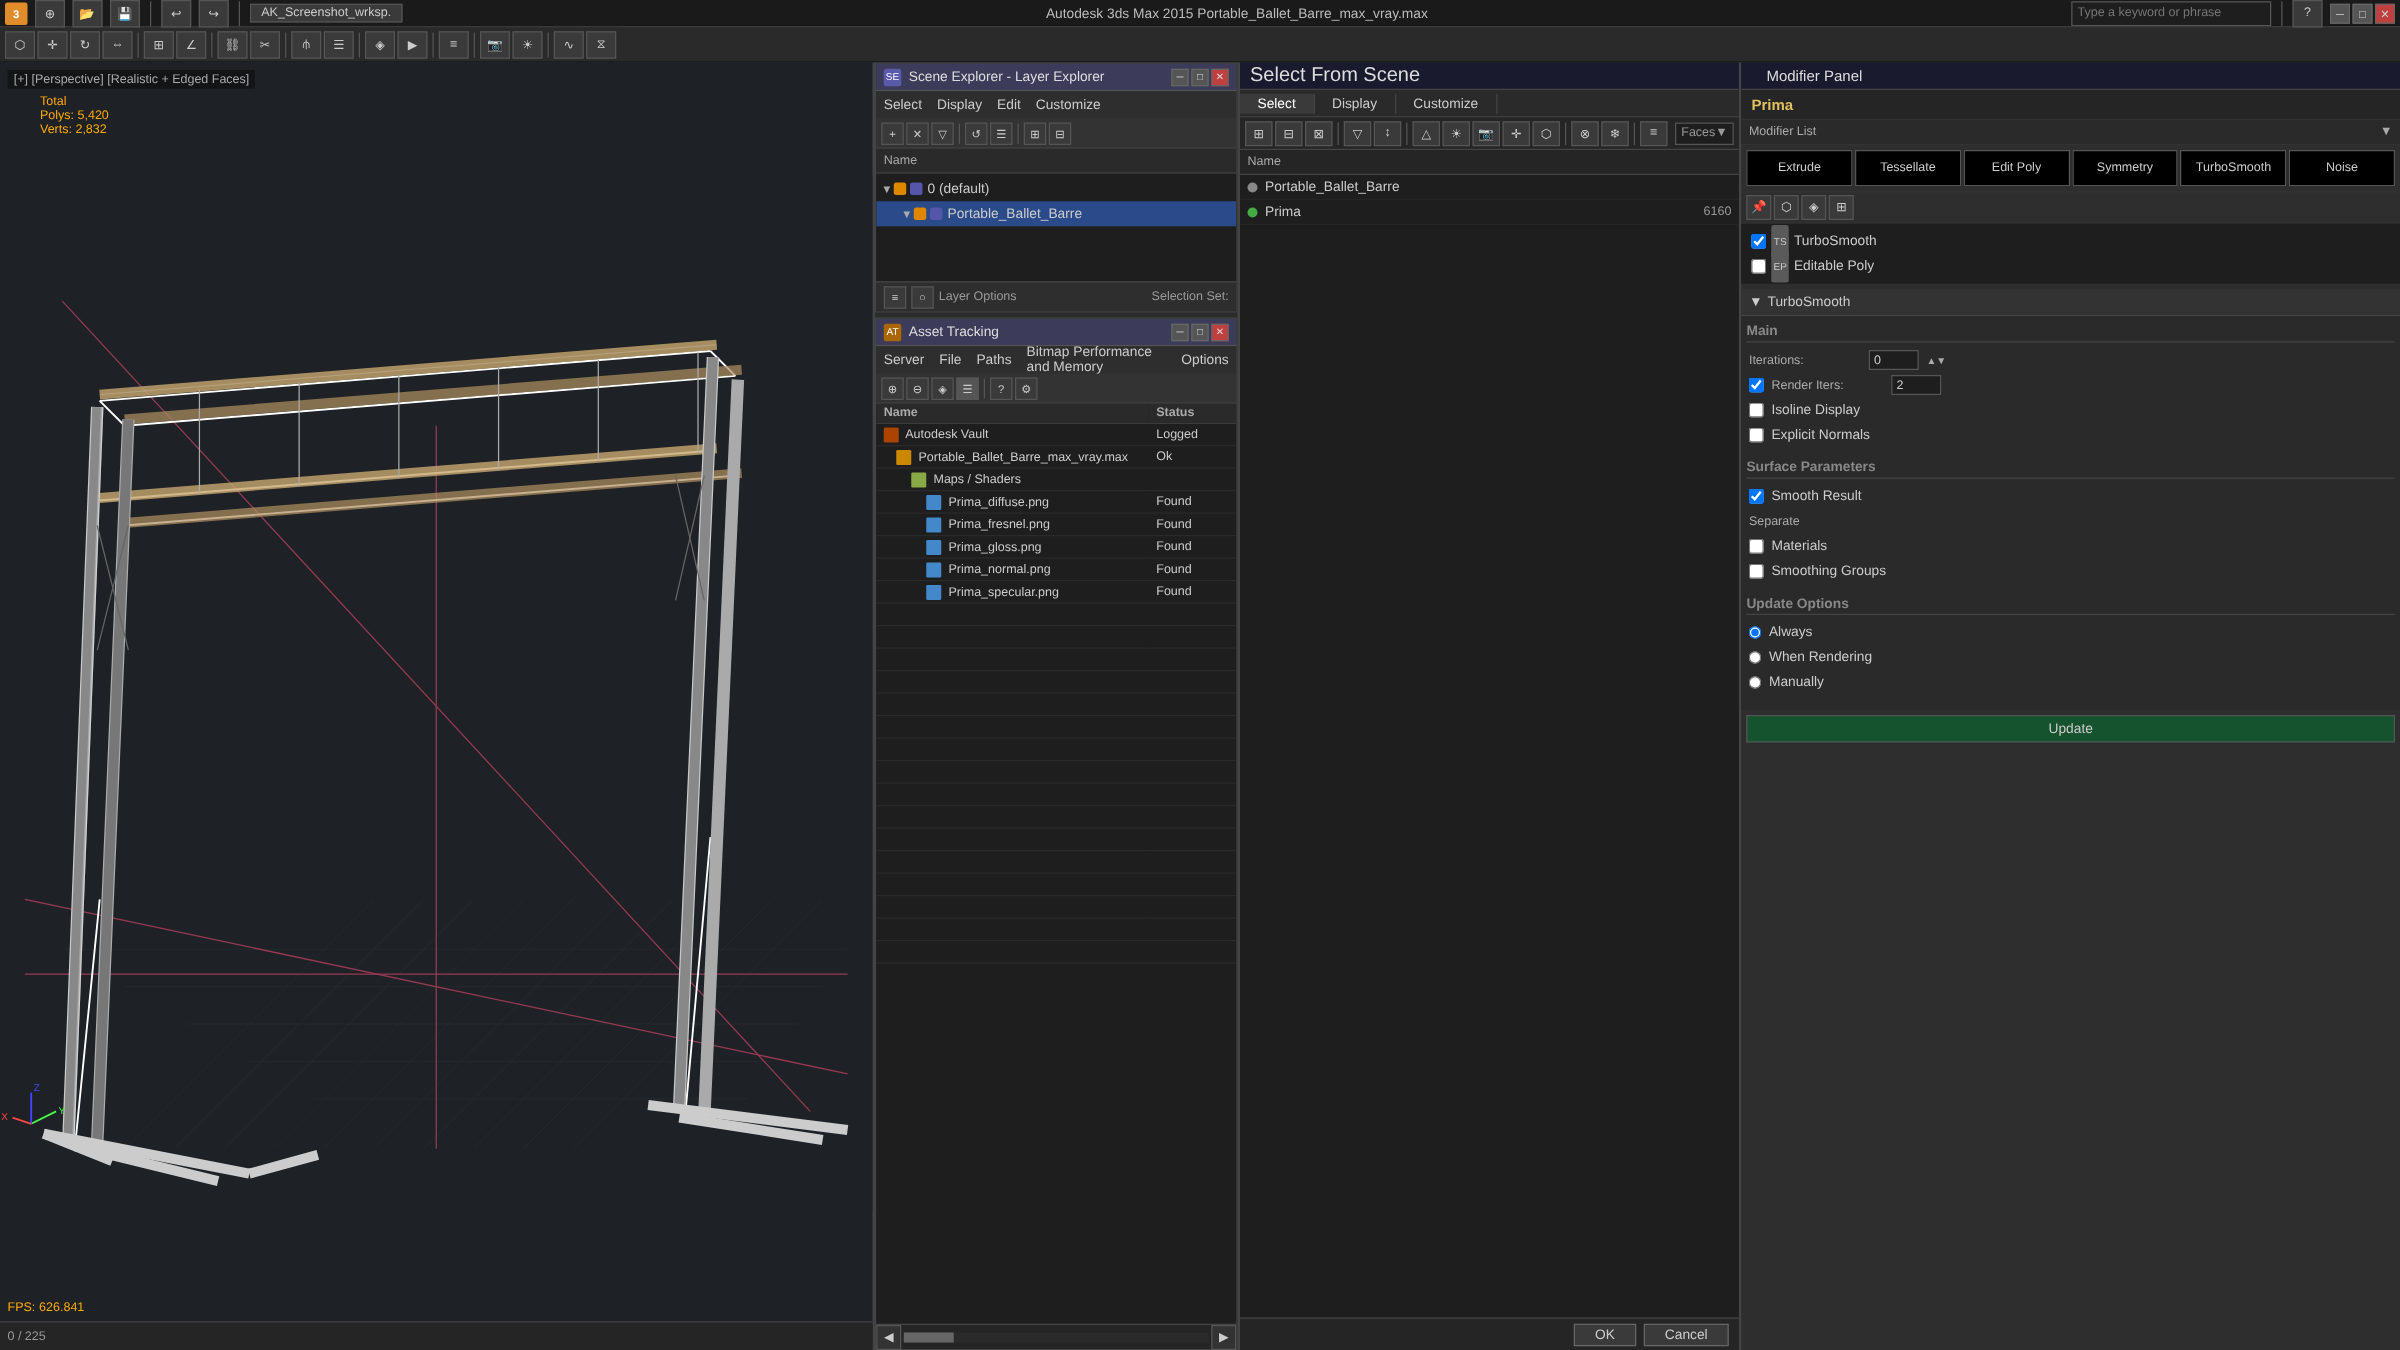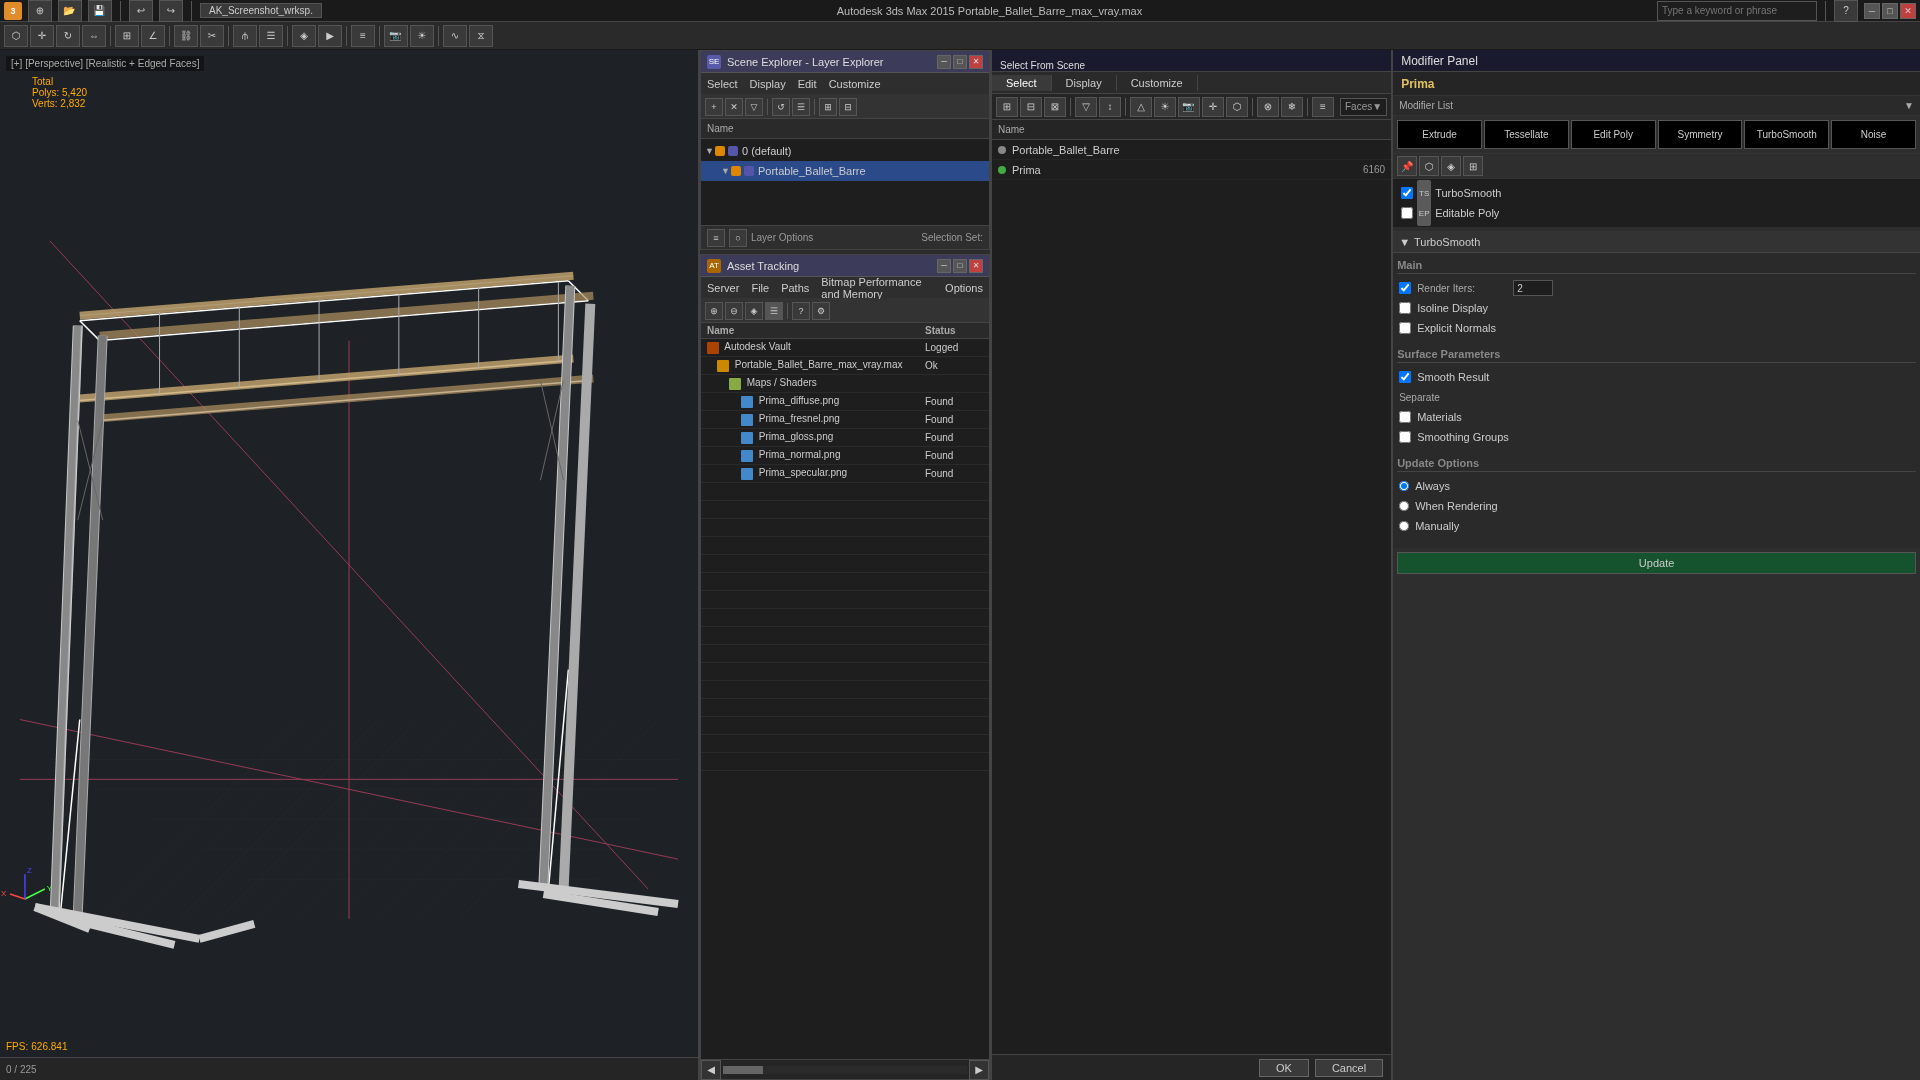--- a/index.html
+++ b/index.html
@@ -314,23 +314,23 @@
       background: #2e2e2e;
       border-left: 2px solid #444;
       border-right: 1px solid #444;
       display: flex;
       flex-direction: column;
     }
     .select-header {
       height: 22px;
       background: #1a1a2e;
       display: flex;
-      align-items: flex-end;
+      align-items: center;
       padding: 0 8px;
-      font-size: 10px;
+      font-size: 16px;
       color: #ddd;
       border-bottom: 1px solid #444;
     }
     .select-tabs {
       height: 22px;
       background: #2a2a2a;
       display: flex;
       align-items: center;
       border-bottom: 1px solid #444;
     }
@@ -407,21 +407,21 @@
       background: #2e2e2e;
       display: flex;
       flex-direction: column;
       border-left: 1px solid #444;
     }
     .mod-header {
       height: 22px;
       background: #1a1a2e;
       display: flex;
       align-items: center;
-      padding: 0 8px;
+      padding: 0 20px;
       font-size: 12px;
       color: #ddd;
       border-bottom: 1px solid #444;
     }
     .mod-name {
       height: 24px;
       background: #252525;
       display: flex;
       align-items: center;
       padding: 0 8px;
@@ -1102,20 +1102,25 @@
         <span>TurboSmooth</span>
       </div>
 
       <div class="mod-params">
 
         <div class="param-section">
           <div class="param-section-title">
             <span>Main</span>
           </div>
           <div class="param-row">
+            <span class="param-label">Iterations:</span>
+            <input type="text" class="param-input" value="0" style="">
+            <span style="font-size:8px; color:#aaa;">▲▼</span>
+          </div>
+          <div class="param-row">
             <input type="checkbox" checked="" class="param-checkbox" style="">
             <span class="param-label">Render Iters:</span>
             <input type="text" class="param-input" value="2" style="">
           </div>
           <div class="param-row">
             <input type="checkbox" class="param-checkbox" style="">
             <span>Isoline Display</span>
           </div>
           <div class="param-row">
             <input type="checkbox" class="param-checkbox" style="">

